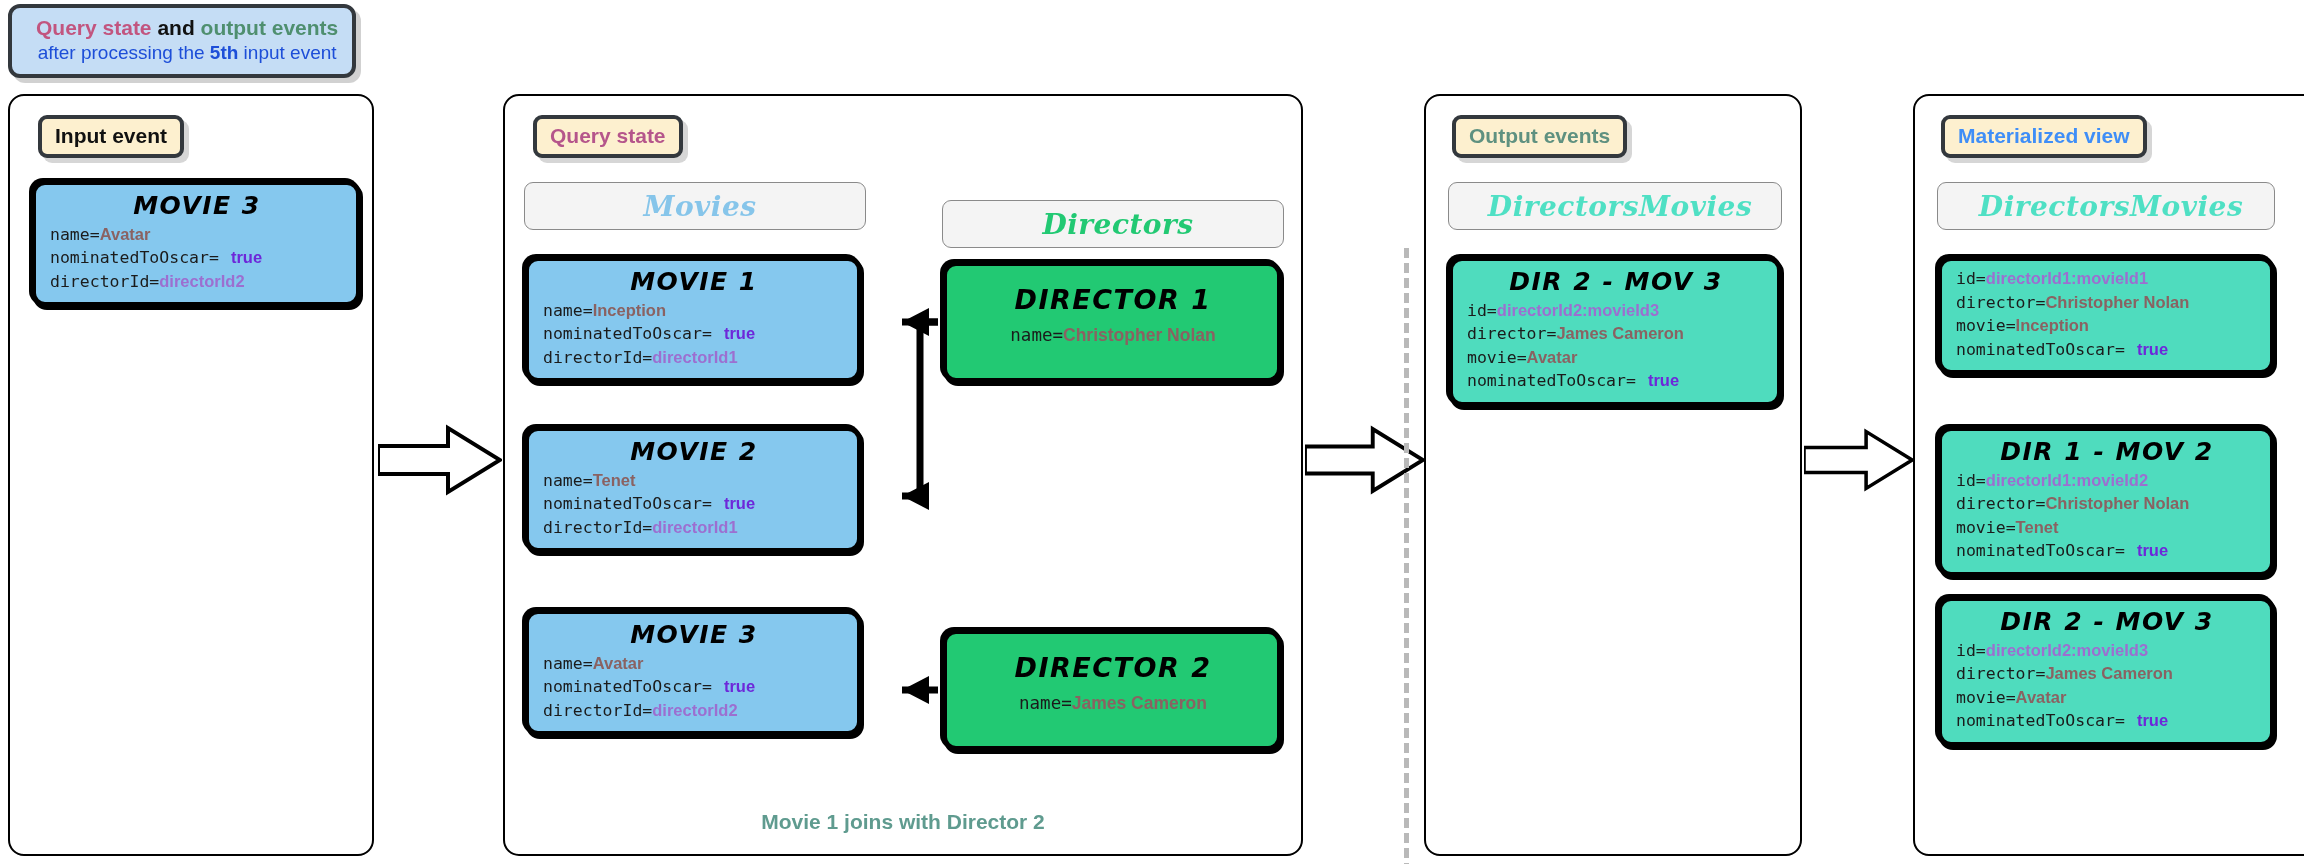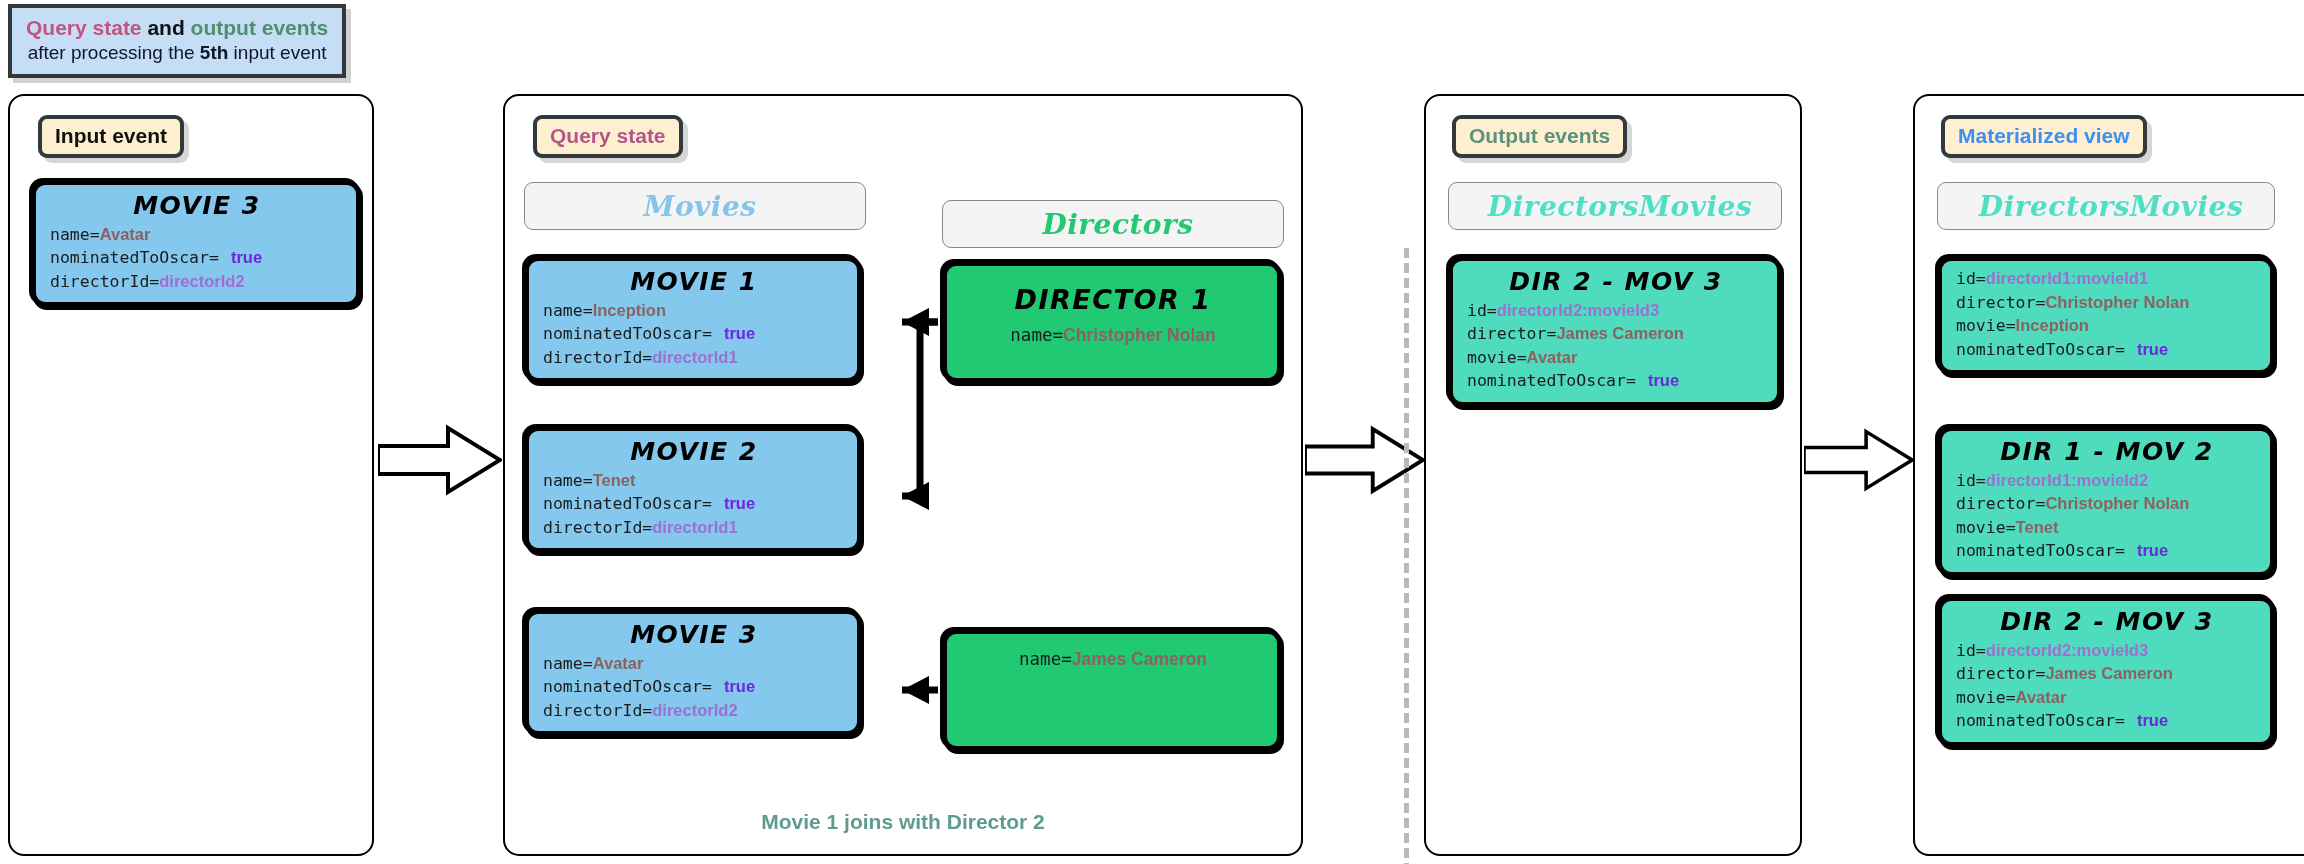--- a/index.html
+++ b/index.html
@@ -9,28 +9,28 @@
     font-family: "Liberation Sans", sans-serif;
     overflow: hidden;
   }
   #root { position: relative; width: 2304px; height: 864px; }
 
   
   .caption {
     position: absolute; left: 8px; top: 4px;
     background: #c5ddf5;
     border: 4px solid #33383d;
-    border-radius: 0;
-    padding: 7px 14px 9px 14px;
+    border-radius: 12px;
+    padding: 7px 14px 9px 24px;
     box-shadow: 5px 5px 0 rgba(0,0,0,0.18);
     text-align: center;
     line-height: 1.24;
   }
   .caption .line1 { font-size: 21px; font-weight: bold; white-space: nowrap; }
-  .caption .line2 { font-size: 19px; white-space: nowrap; color:#0f172a; }
+  .caption .line2 { font-size: 19px; white-space: nowrap; color:#1d4ed8; }
   .c-pink  { color: #c2557f; }
   .c-green { color: #4f8f6f; }
   .c-blk   { color: #111; }
   .c-bold  { font-weight: bold; }
 
   
   .panel {
     position: absolute;
     background: #ffffff;
     border: 2.5px solid #000;
@@ -237,20 +237,21 @@
         </div>
     </div>
 
     <div class="card green" id="dr1">
       <div class="card-title big" style="margin-top:12px;">Director 1</div>
       <div class="attrs" style="text-align:center; font-size:17.5px; margin-top:8px;">
           <div><span class="k">name=</span><span class="v v-name">Christopher Nolan</span></div>
         </div>
     </div>
     <div class="card green" id="dr2">
+      <div class="card-title big" style="margin-top:12px;">Director 2</div>
       <div class="attrs" style="text-align:center; font-size:17.5px; margin-top:8px;">
           <div><span class="k">name=</span><span class="v v-name">James Cameron</span></div>
         </div>
     </div>
 
     <div class="joinnote">Movie 1 joins with Director 2</div>
   </div>
 
   <div class="panel" id="panel-output">
     <div class="badge badge-output">Output events</div>

